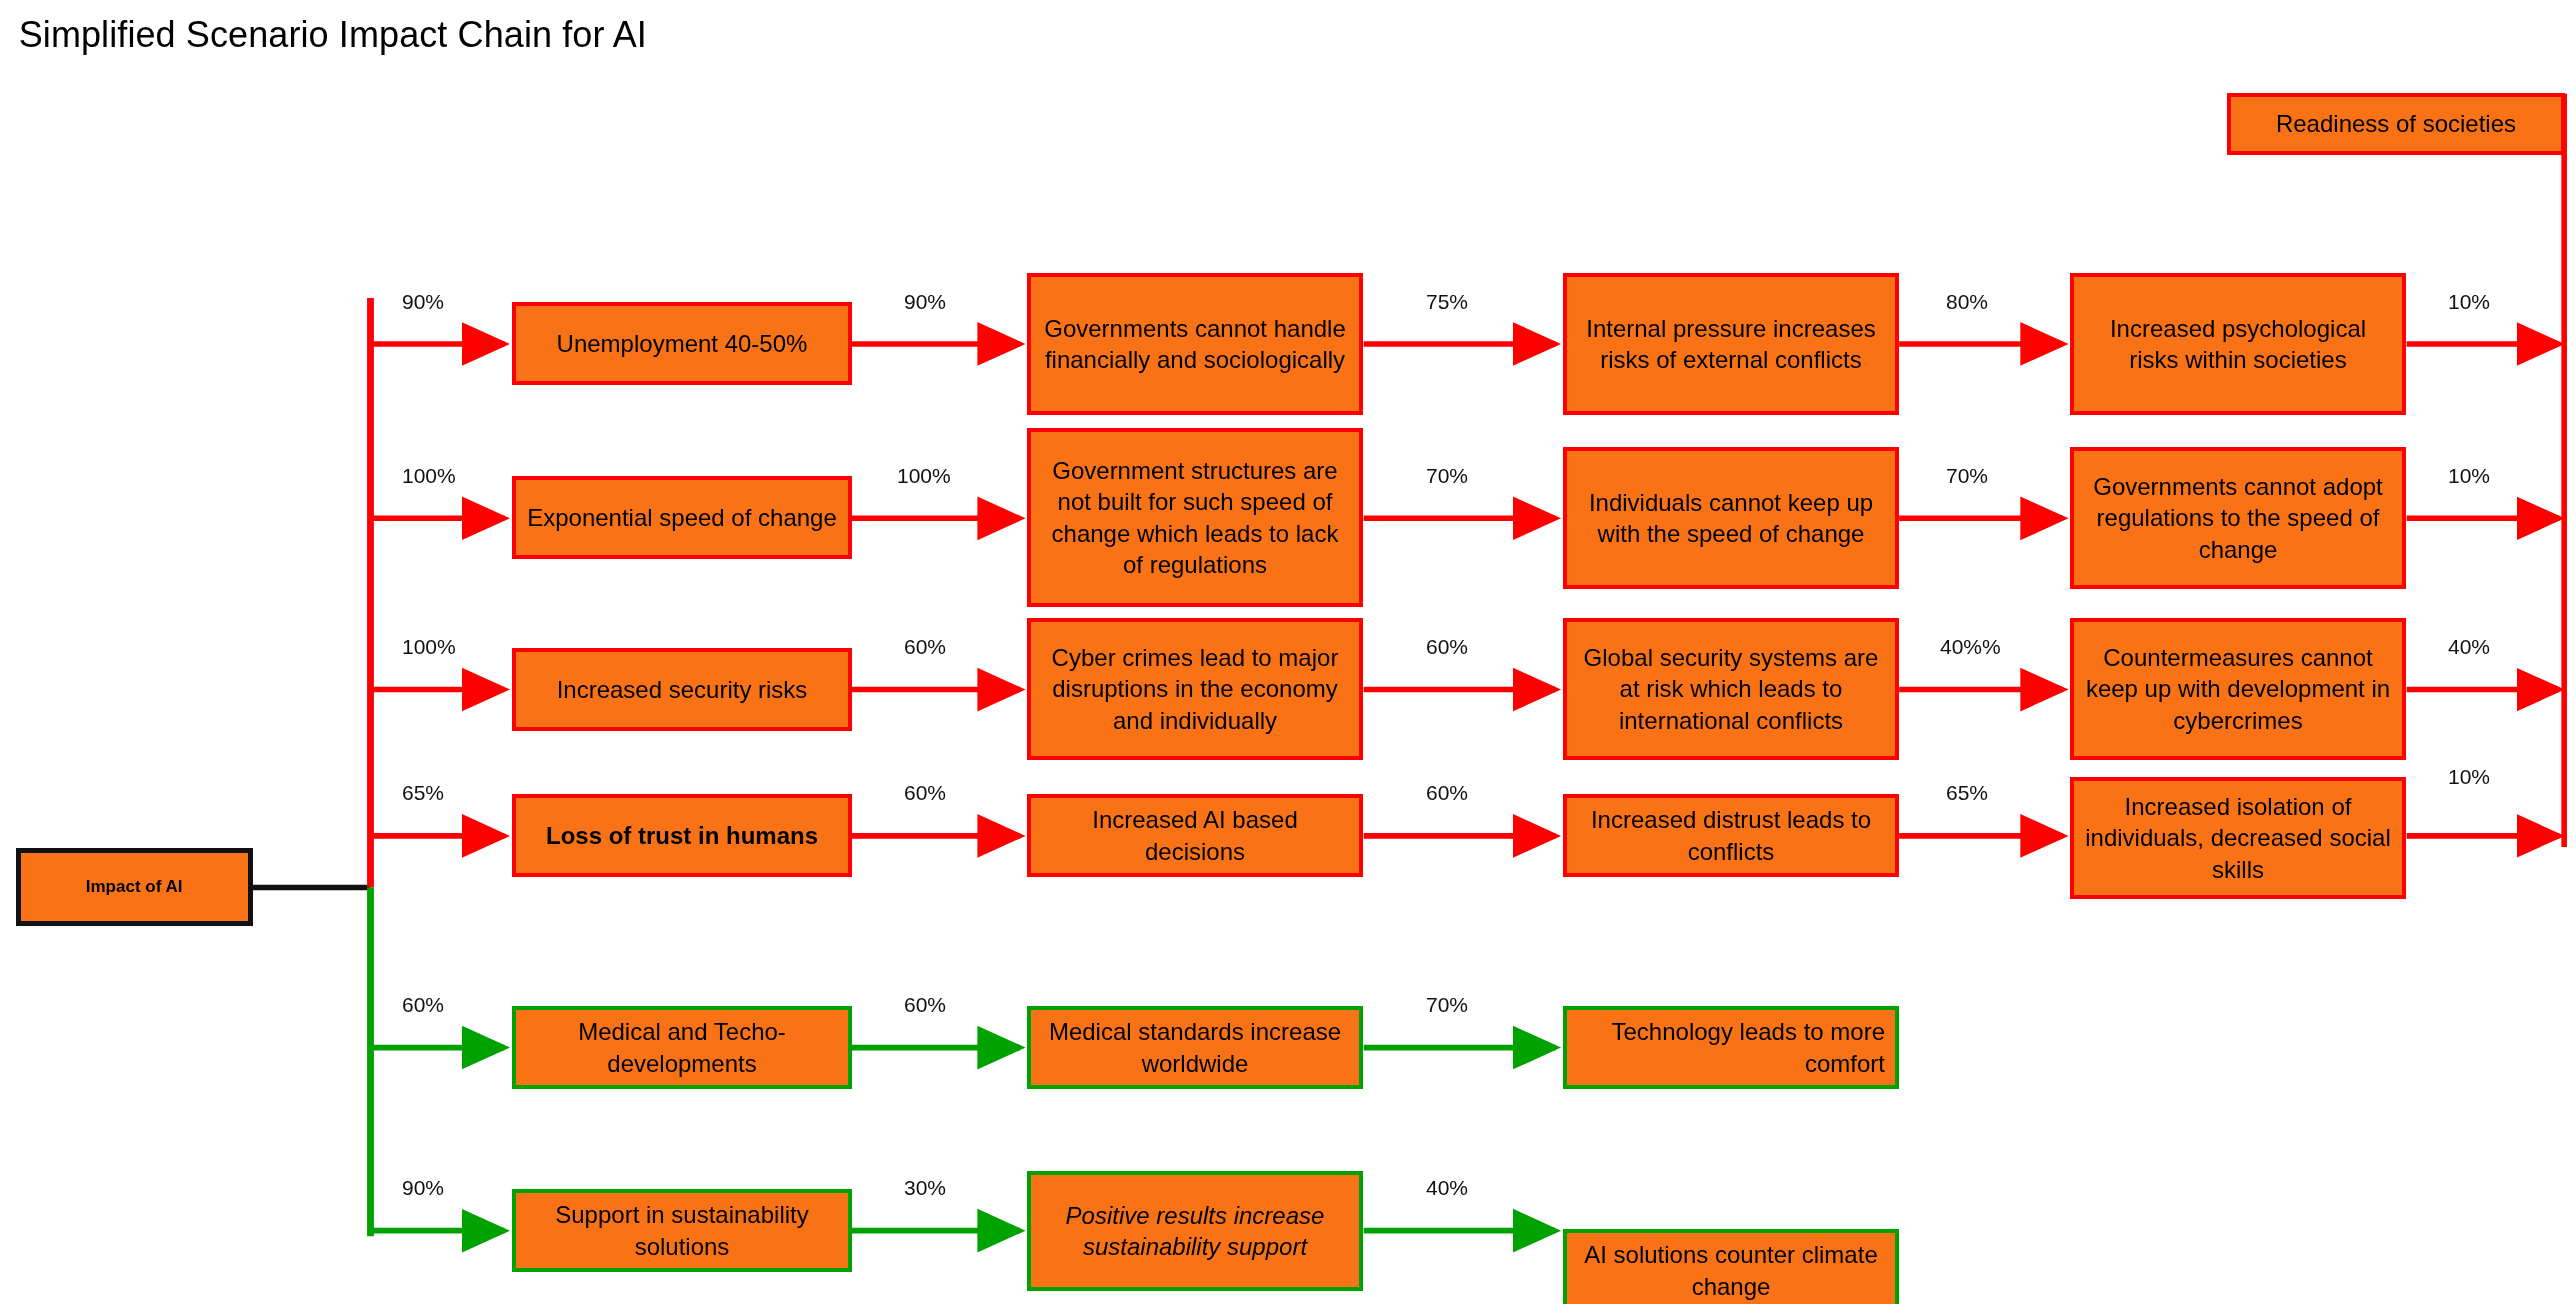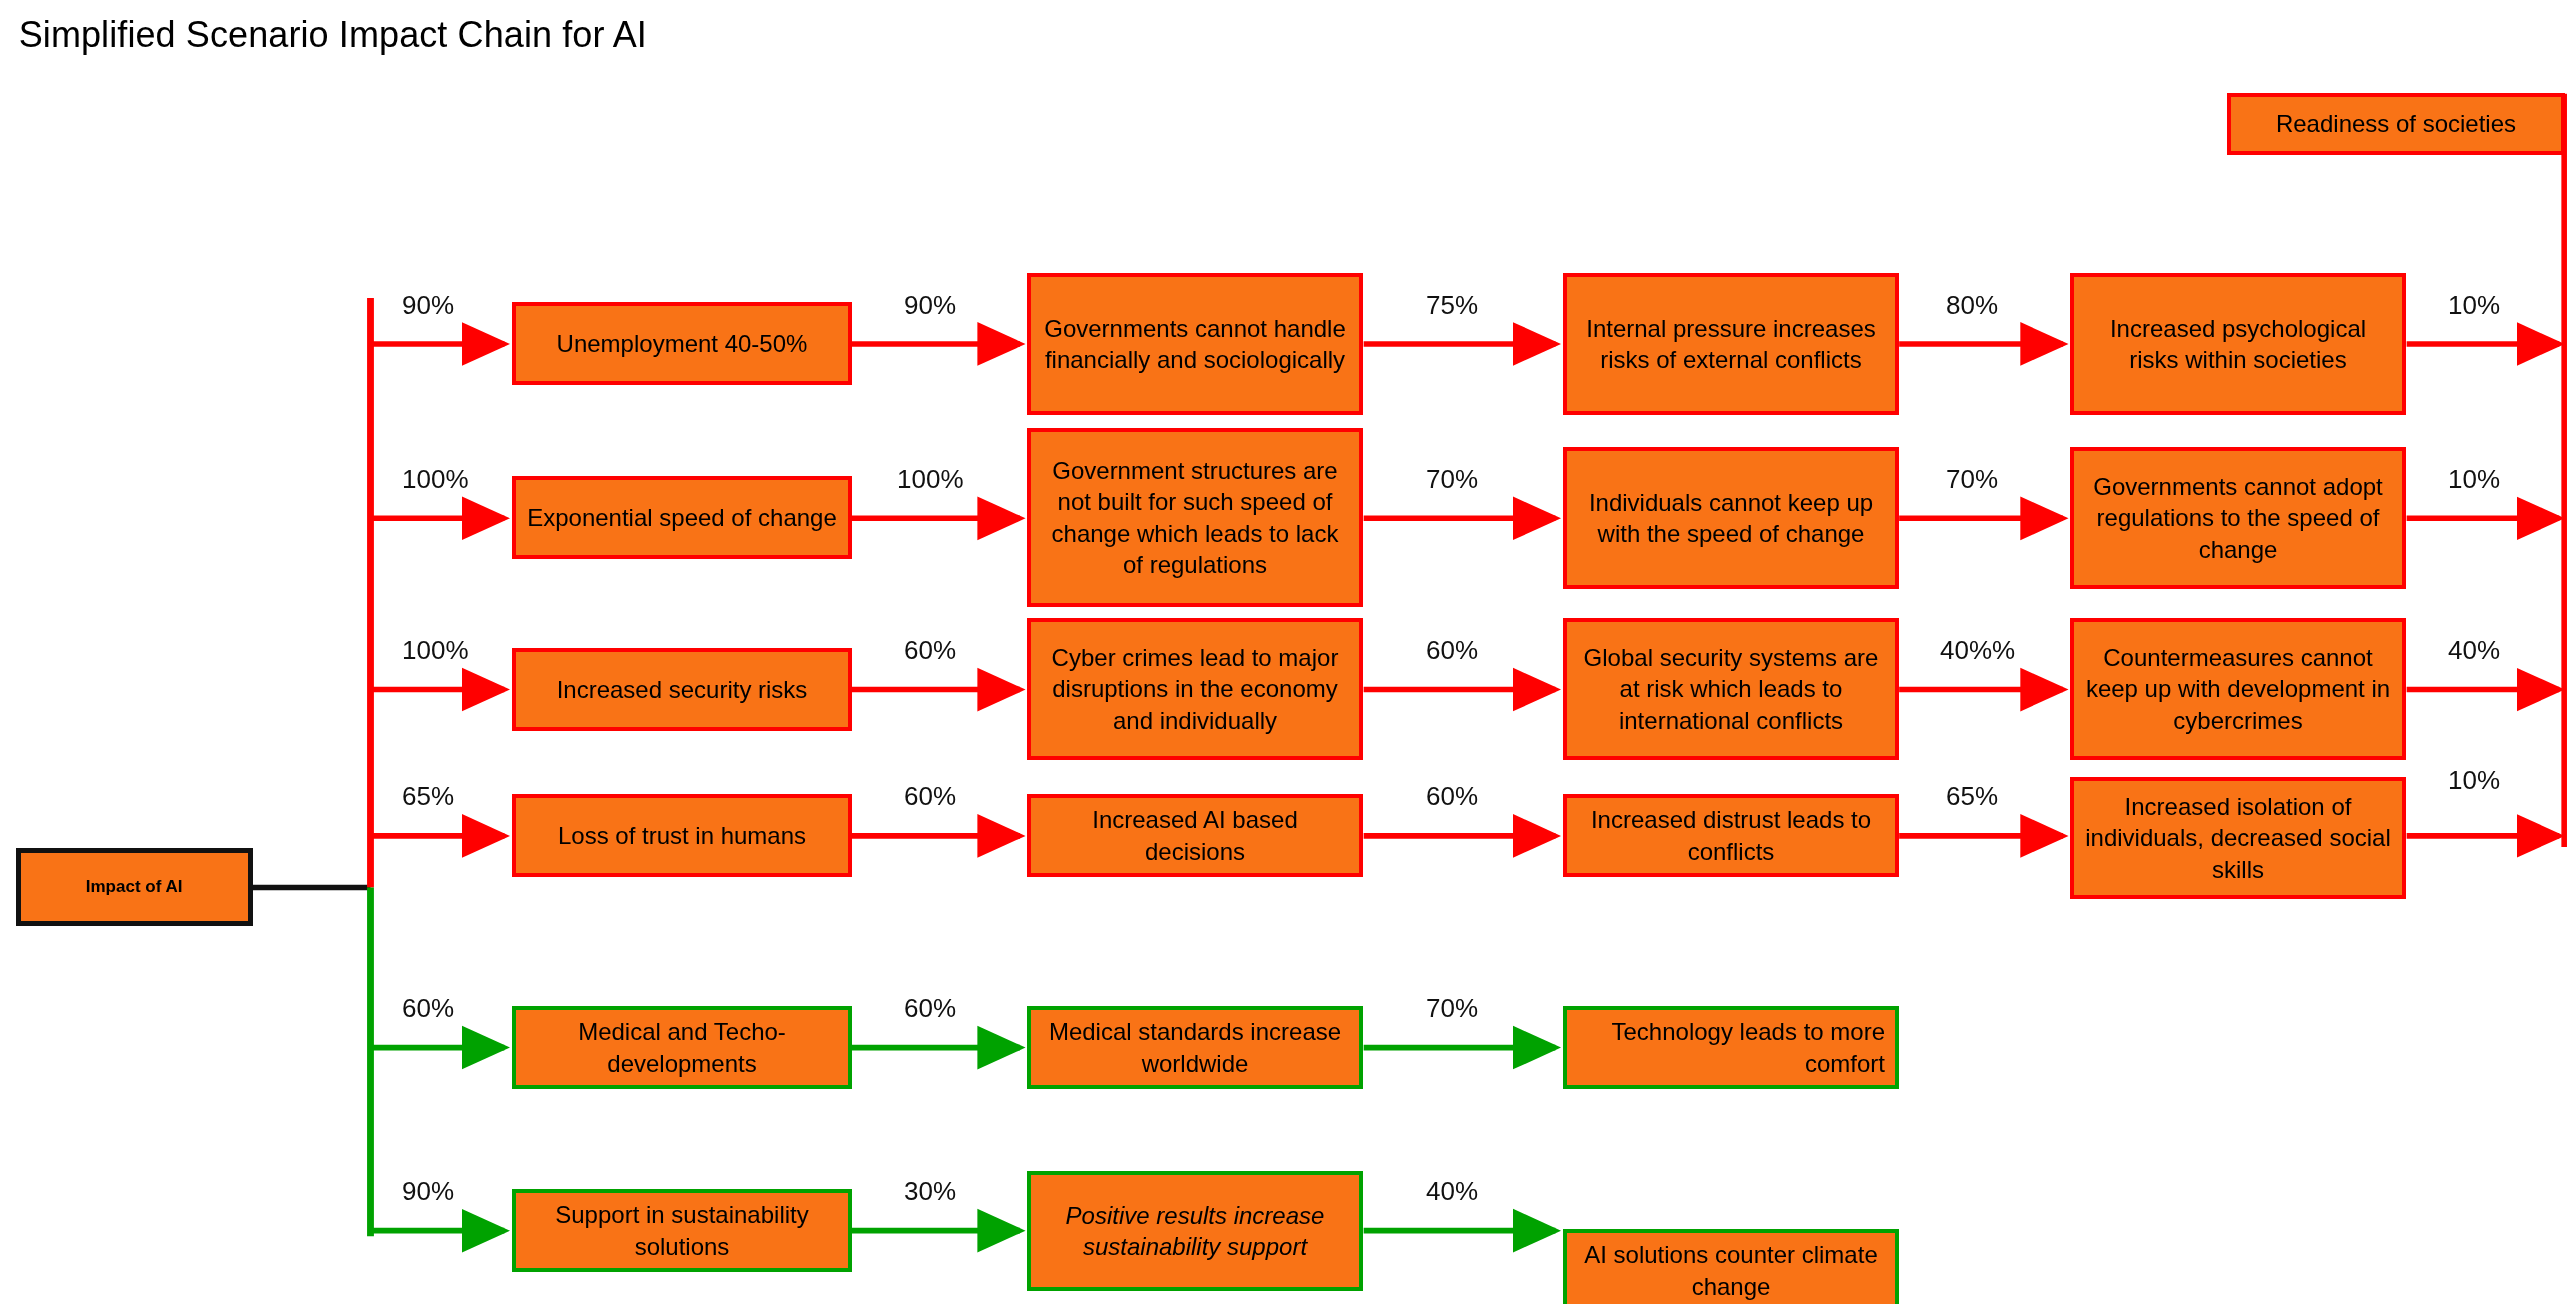--- a/index.html
+++ b/index.html
@@ -11,21 +11,21 @@
   .title{position:absolute;left:18.7px;top:13.7px;font-size:36px;color:#000000;
          letter-spacing:0.1px;white-space:nowrap;}
 
   .node{position:absolute;box-sizing:border-box;background:#f97316;
         display:flex;align-items:center;justify-content:center;text-align:center;
         font-size:24px;line-height:1.30;padding:3.7px 10px;}
   .node.red{border:4.4px solid #ff0000;}
   .node.green{border:4.4px solid #00a200;}
   .node.root{border:5.6px solid #111111;font-weight:bold;font-size:17px;}
 
-  .plabel{position:absolute;font-size:26px;color:#111;white-space:nowrap;}
+  .plabel{position:absolute;font-size:21px;color:#111;white-space:nowrap;}
 </style>
 </head>
 <body>
 
 <div id="stage">
 
   <div class="title">Simplified Scenario Impact Chain for AI</div>
 
   <svg id="wires" viewBox="0 0 4137 2095" xmlns="http://www.w3.org/2000/svg">
     <defs>
@@ -180,21 +180,21 @@
   <div class="node red" style="left:1027px;top:618px;width:336px;height:142px;">
     <span>Cyber crimes lead to major disruptions in the economy and individually</span>
   </div>
   <div class="node red" style="left:1563px;top:618px;width:336px;height:142px;">
     <span>Global security systems are at risk which leads to international conflicts</span>
   </div>
   <div class="node red" style="left:2070px;top:618px;width:336px;height:142px;">
     <span>Countermeasures cannot keep up with development in cybercrimes</span>
   </div>
 
-  <div class="node red" style="left:512px;top:794px;width:340px;height:83px;">
+  <div class="node red" style="left:512px;top:794px;width:340px;height:83px;font-weight:bold;">
     <span>Loss of trust in humans</span>
   </div>
   <div class="node red" style="left:1027px;top:794px;width:336px;height:83px;">
     <span>Increased AI based decisions</span>
   </div>
   <div class="node red" style="left:1563px;top:794px;width:336px;height:83px;">
     <span>Increased distrust leads to conflicts</span>
   </div>
   <div class="node red" style="left:2070px;top:777px;width:336px;height:122px;">
     <span>Increased isolation of individuals, decreased social skills</span>

